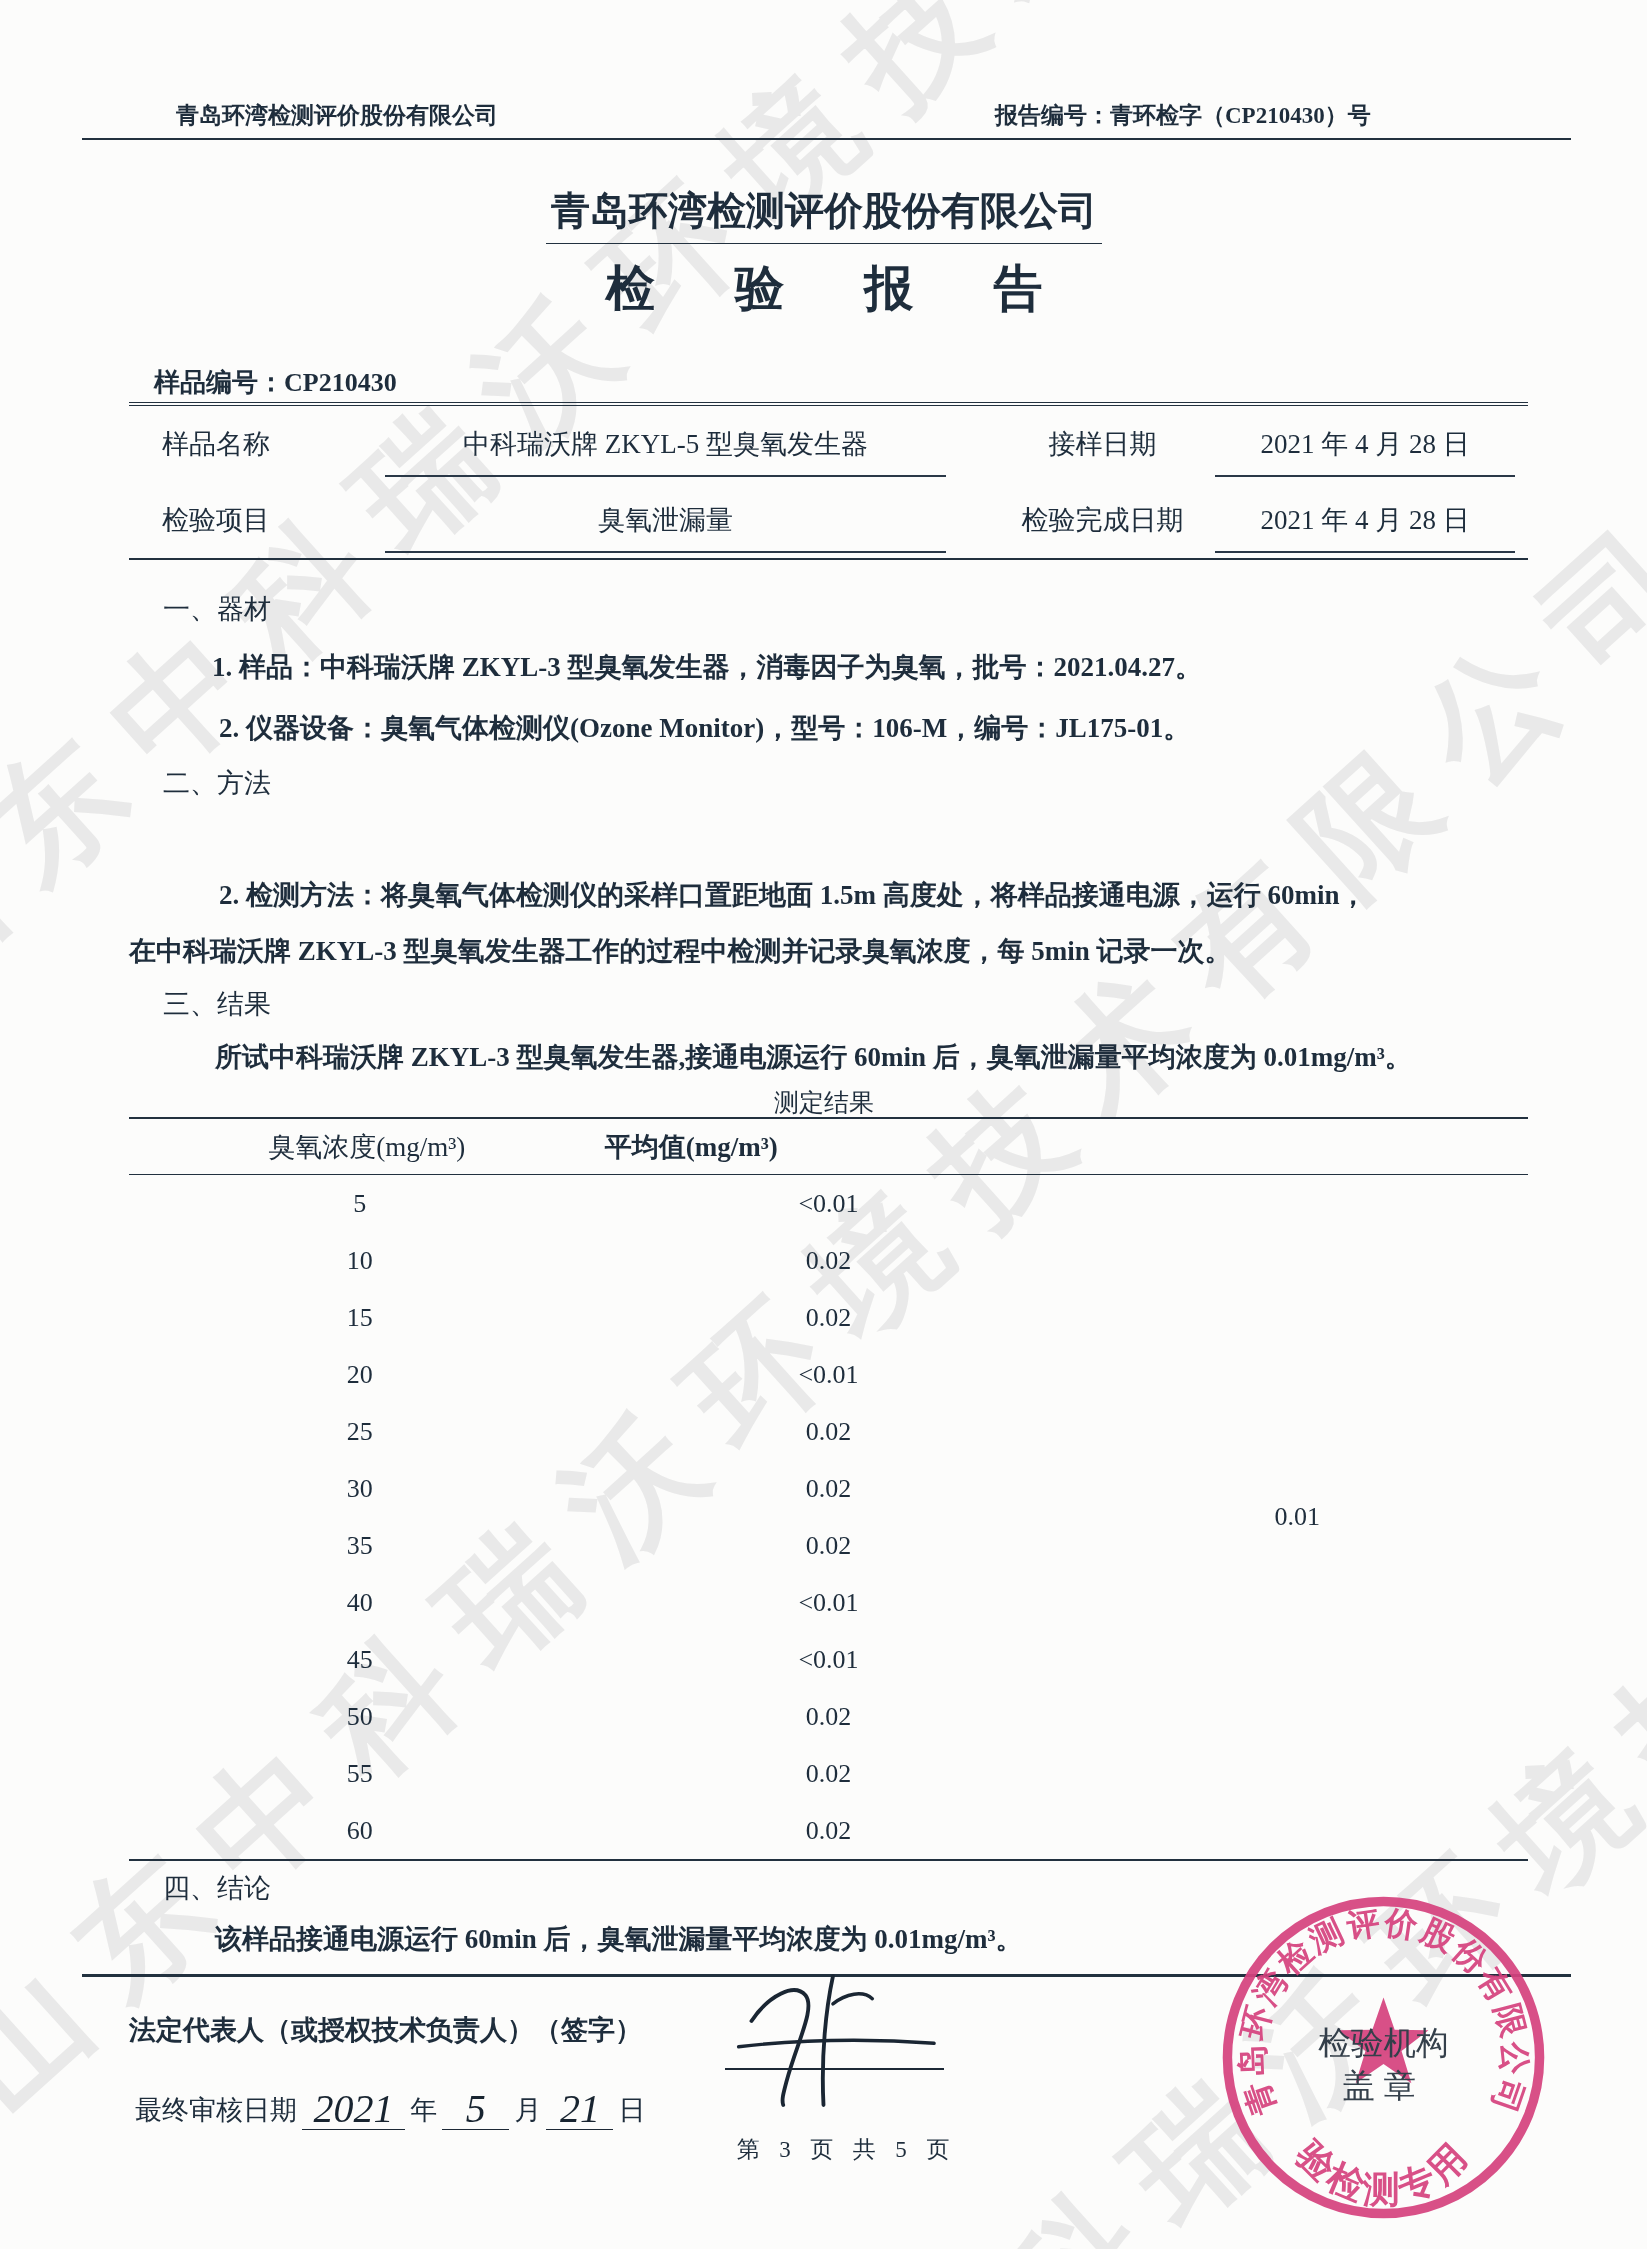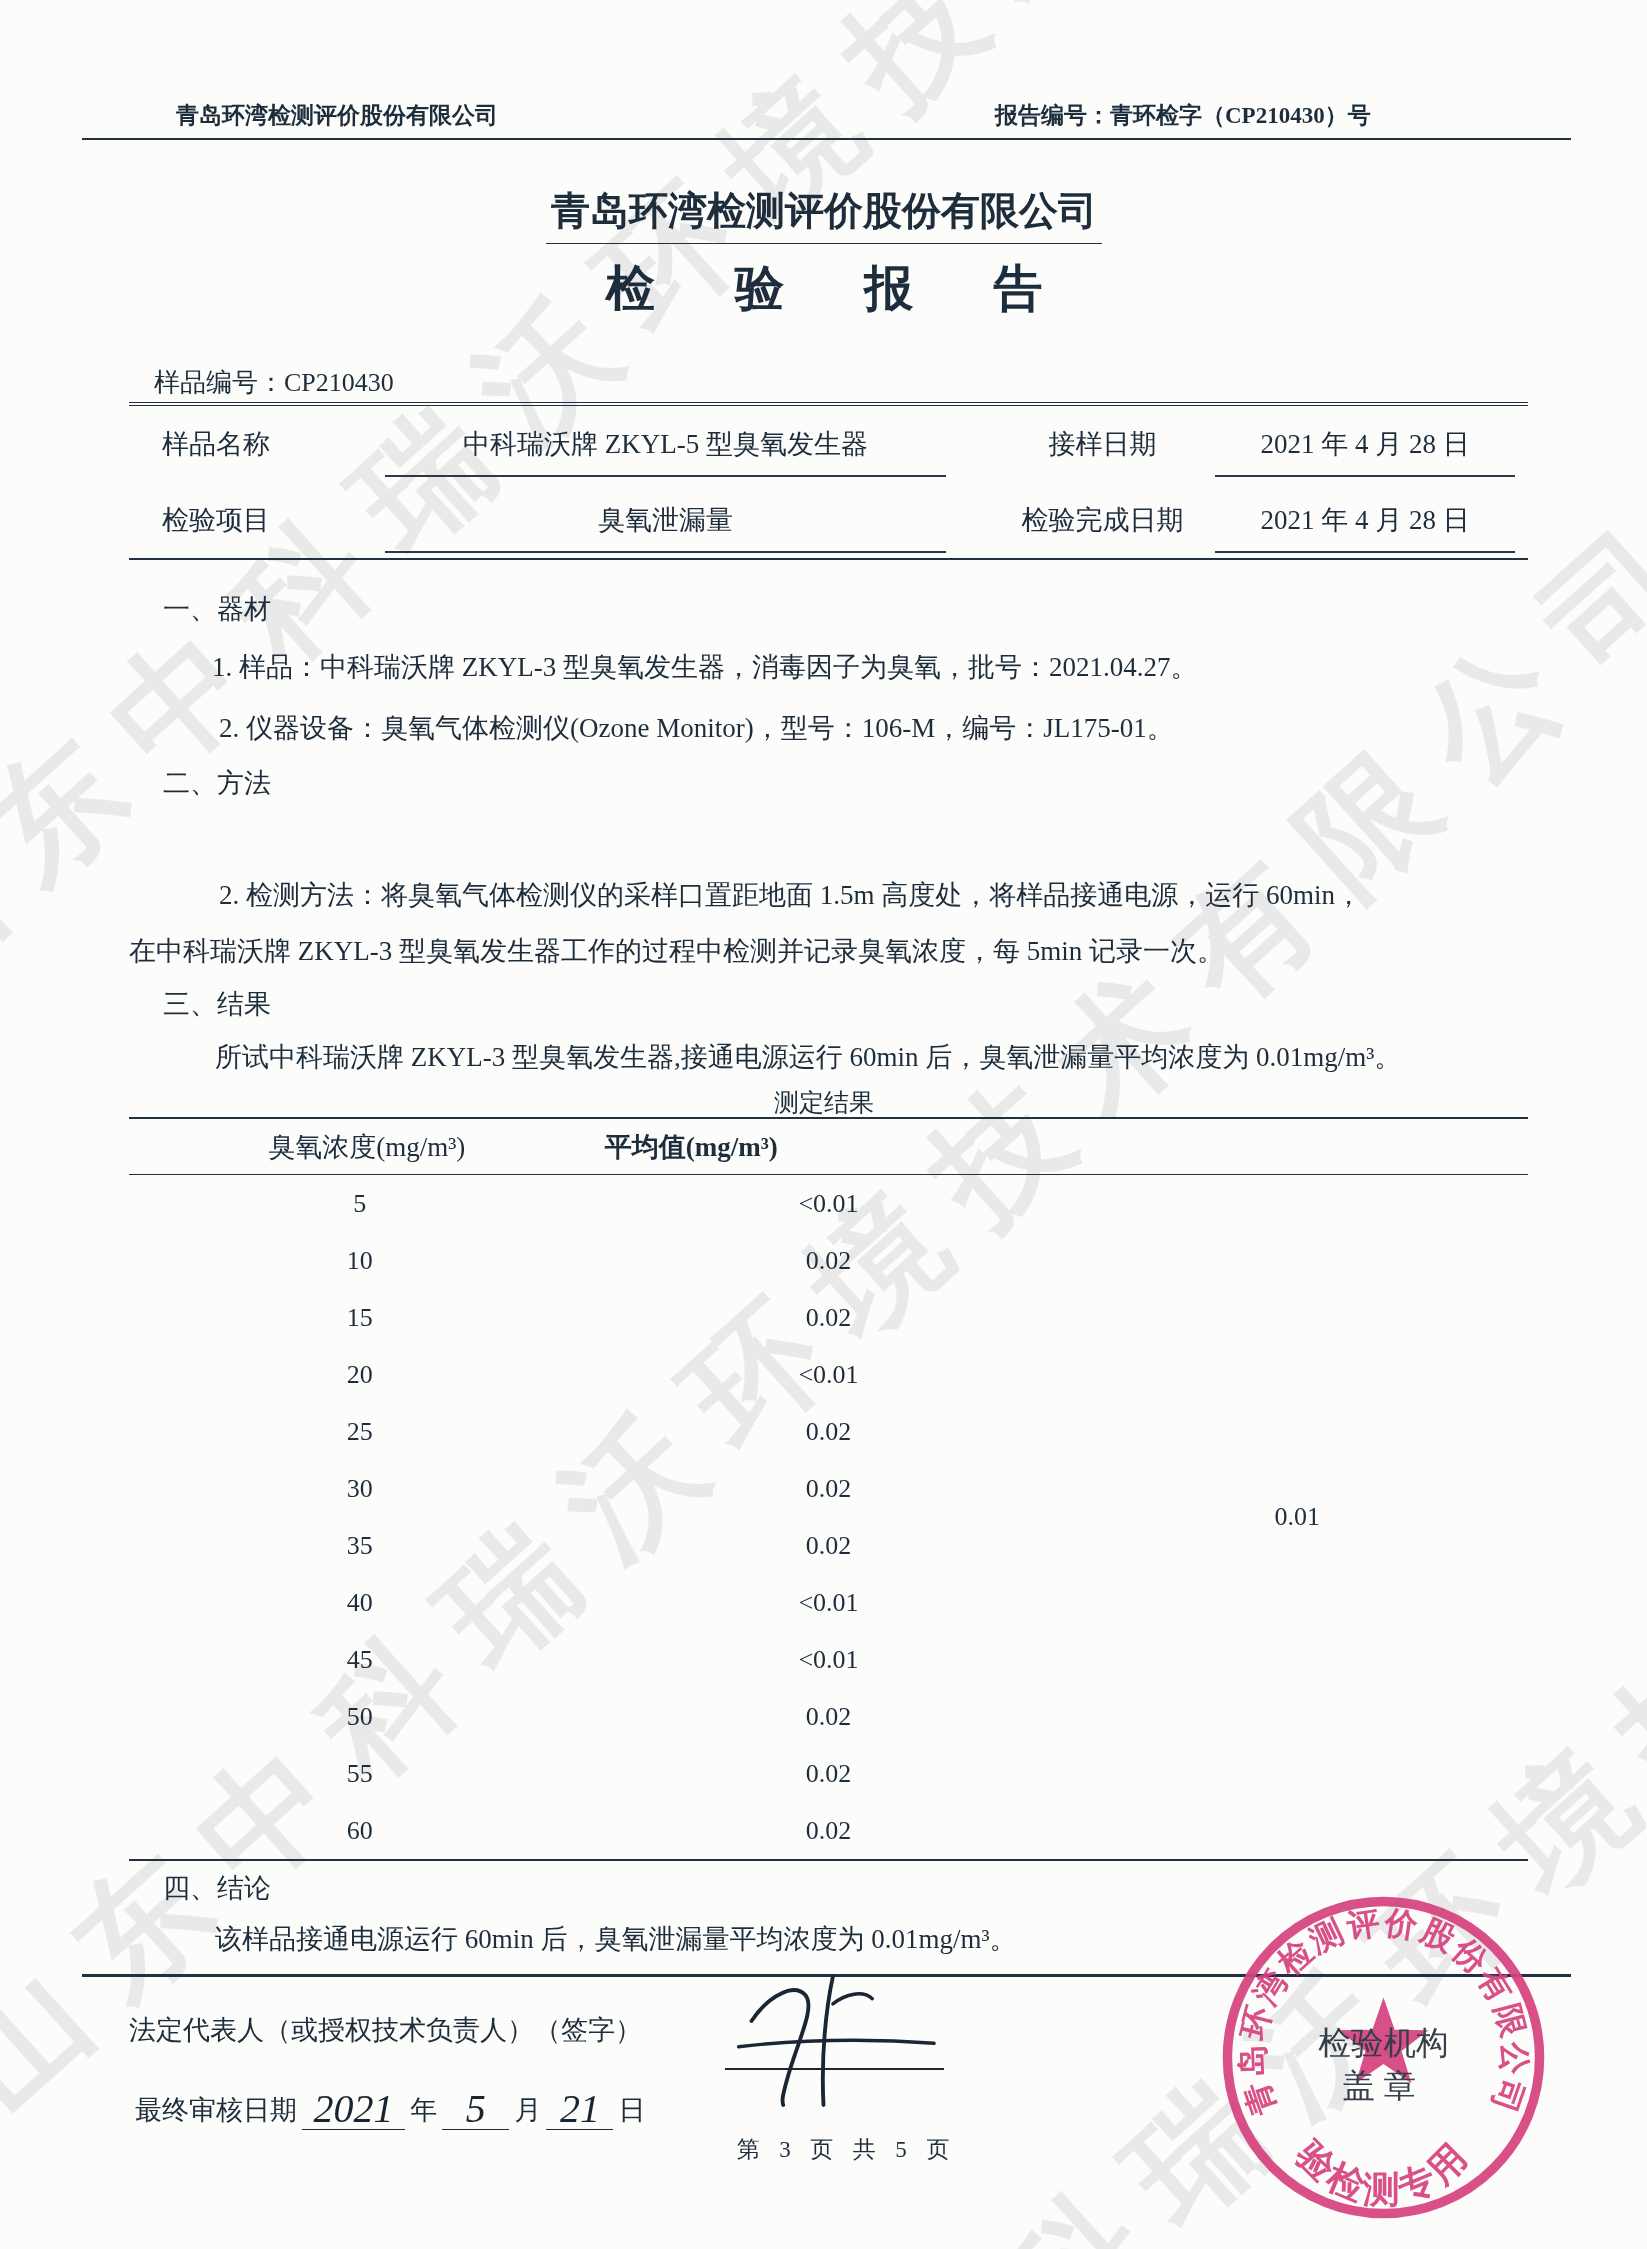--- a/index.html
+++ b/index.html
@@ -12,21 +12,21 @@
   
   .wm{
     position:absolute;white-space:nowrap;font-weight:bold;
     font-size:129px;letter-spacing:36px;color:#e9e9e9;
     transform-origin:0 0;transform:rotate(-42deg);
     user-select:none;pointer-events:none;z-index:0;
   }
   .wm1{left:-172px;top:901px;}
   .wm2{left:-86px;top:2017px;}
   .wm3{left:601px;top:2574px;}
-  .abs{position:absolute;z-index:2;}
+  .abs{position:absolute;z-index:2;font-weight:bold;}
   
   .hdr-left{left:176px;top:100px;font-size:23px;font-weight:bold;}
   .hdr-right{left:995px;top:100px;font-size:23px;font-weight:bold;}
   .hdr-rule{left:82px;top:138px;width:1489px;height:1.7px;background:#22313f;}
   
   .title1{left:0;right:0;top:184px;text-align:center;font-size:39px;font-weight:600;z-index:2;position:absolute;}
   .title1 span{display:inline-block;border-bottom:1.7px solid #22313f;padding:0 5.1px 5.1px 5.1px;}
   .title2{left:0;right:0;top:256px;text-align:center;font-size:49px;font-weight:bold;letter-spacing:34px;text-indent:34px;position:absolute;z-index:2;}
   .sampleno{left:154px;top:365px;font-size:26px;}
   

